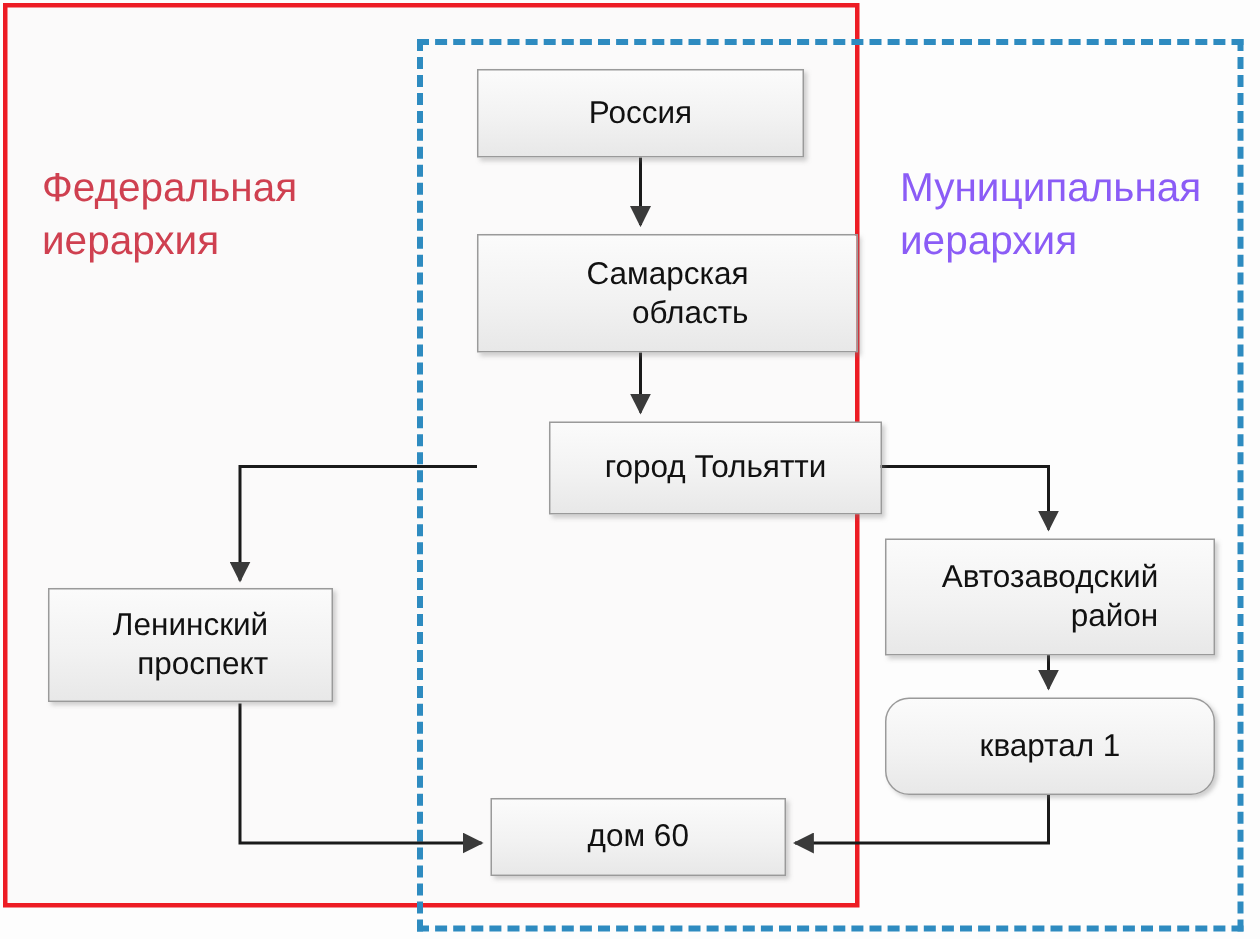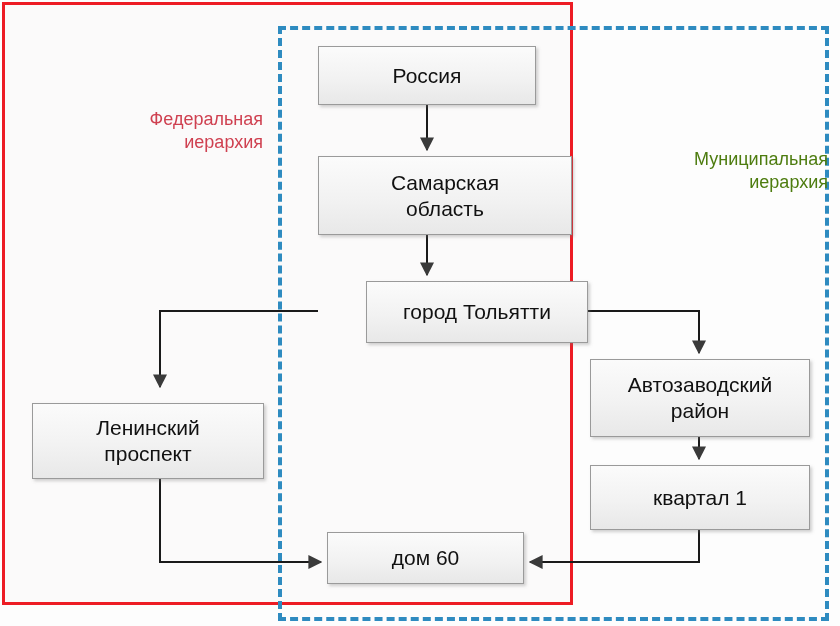--- a/index.html
+++ b/index.html
@@ -37,38 +37,37 @@
     width: 551px;
     height: 595px;
     border: 4px dashed #2E8BC0;
     background: transparent;
     z-index: 2;
   }
 
   
   .region-label {
     position: absolute;
-    text-align: right;
+    text-align: left;
     line-height: 1.28;
-    font-size: 18px;
+    font-size: 27px;
     z-index: 6;
     white-space: pre-line;
   }
   #federal-label {
     left: 28px;
     top: 108px;
     width: 235px;
     color: #CF4050;
   }
   #municipal-label {
     left: 600px;
     top: 108px;
     width: 228px;
-    color: #4d7c0f;
-    margin-top: 40px;
+    color: #8b5cf6;
   }
 
   
   #connectors {
     position: absolute;
     left: 0;
     top: 0;
     width: 840px;
     height: 626px;
     z-index: 4;
@@ -78,35 +77,35 @@
   
   .node {
     position: absolute;
     box-sizing: border-box;
     border: 1px solid #9a9a9a;
     background: linear-gradient(to bottom, #fbfbfb 0%, #f2f2f2 55%, #e8e8e8 100%);
     box-shadow: 2px 2px 3px rgba(120,120,120,0.35);
     display: flex;
     align-items: center;
     justify-content: center;
-    text-align: center;
+    text-align: right;
     color: #111111;
     font-size: 21px;
     line-height: 1.22;
     z-index: 5;
     white-space: pre-line;
     padding: 2px 6px;
   }
 
   #node-russia        { left: 318px; top: 46px;  width: 218px; height: 59px; }
   #node-samara        { left: 318px; top: 156px; width: 254px; height: 79px; }
   #node-togliatti     { left: 318px; top: 281px; width: 222px; height: 62px; margin-left: 48px; }
-  #node-leninsky      { left: 32px;  top: 403px; width: 232px; height: 76px; }
+  #node-leninsky      { left: 32px;  top: 392px; width: 190px; height: 76px; }
   #node-avtozavodsky  { left: 590px; top: 359px; width: 220px; height: 78px; }
-  #node-kvartal       { left: 590px; top: 465px; width: 220px; height: 65px; }
+  #node-kvartal       { left: 590px; top: 465px; width: 220px; height: 65px; border-radius: 16px; }
   #node-dom36         { left: 327px; top: 532px; width: 197px; height: 52px; }
 </style>
 </head>
 <body>
 
 <div id="canvas">
 
   <div class="region" id="federal-region"></div>
   <div class="region" id="municipal-region"></div>
 

